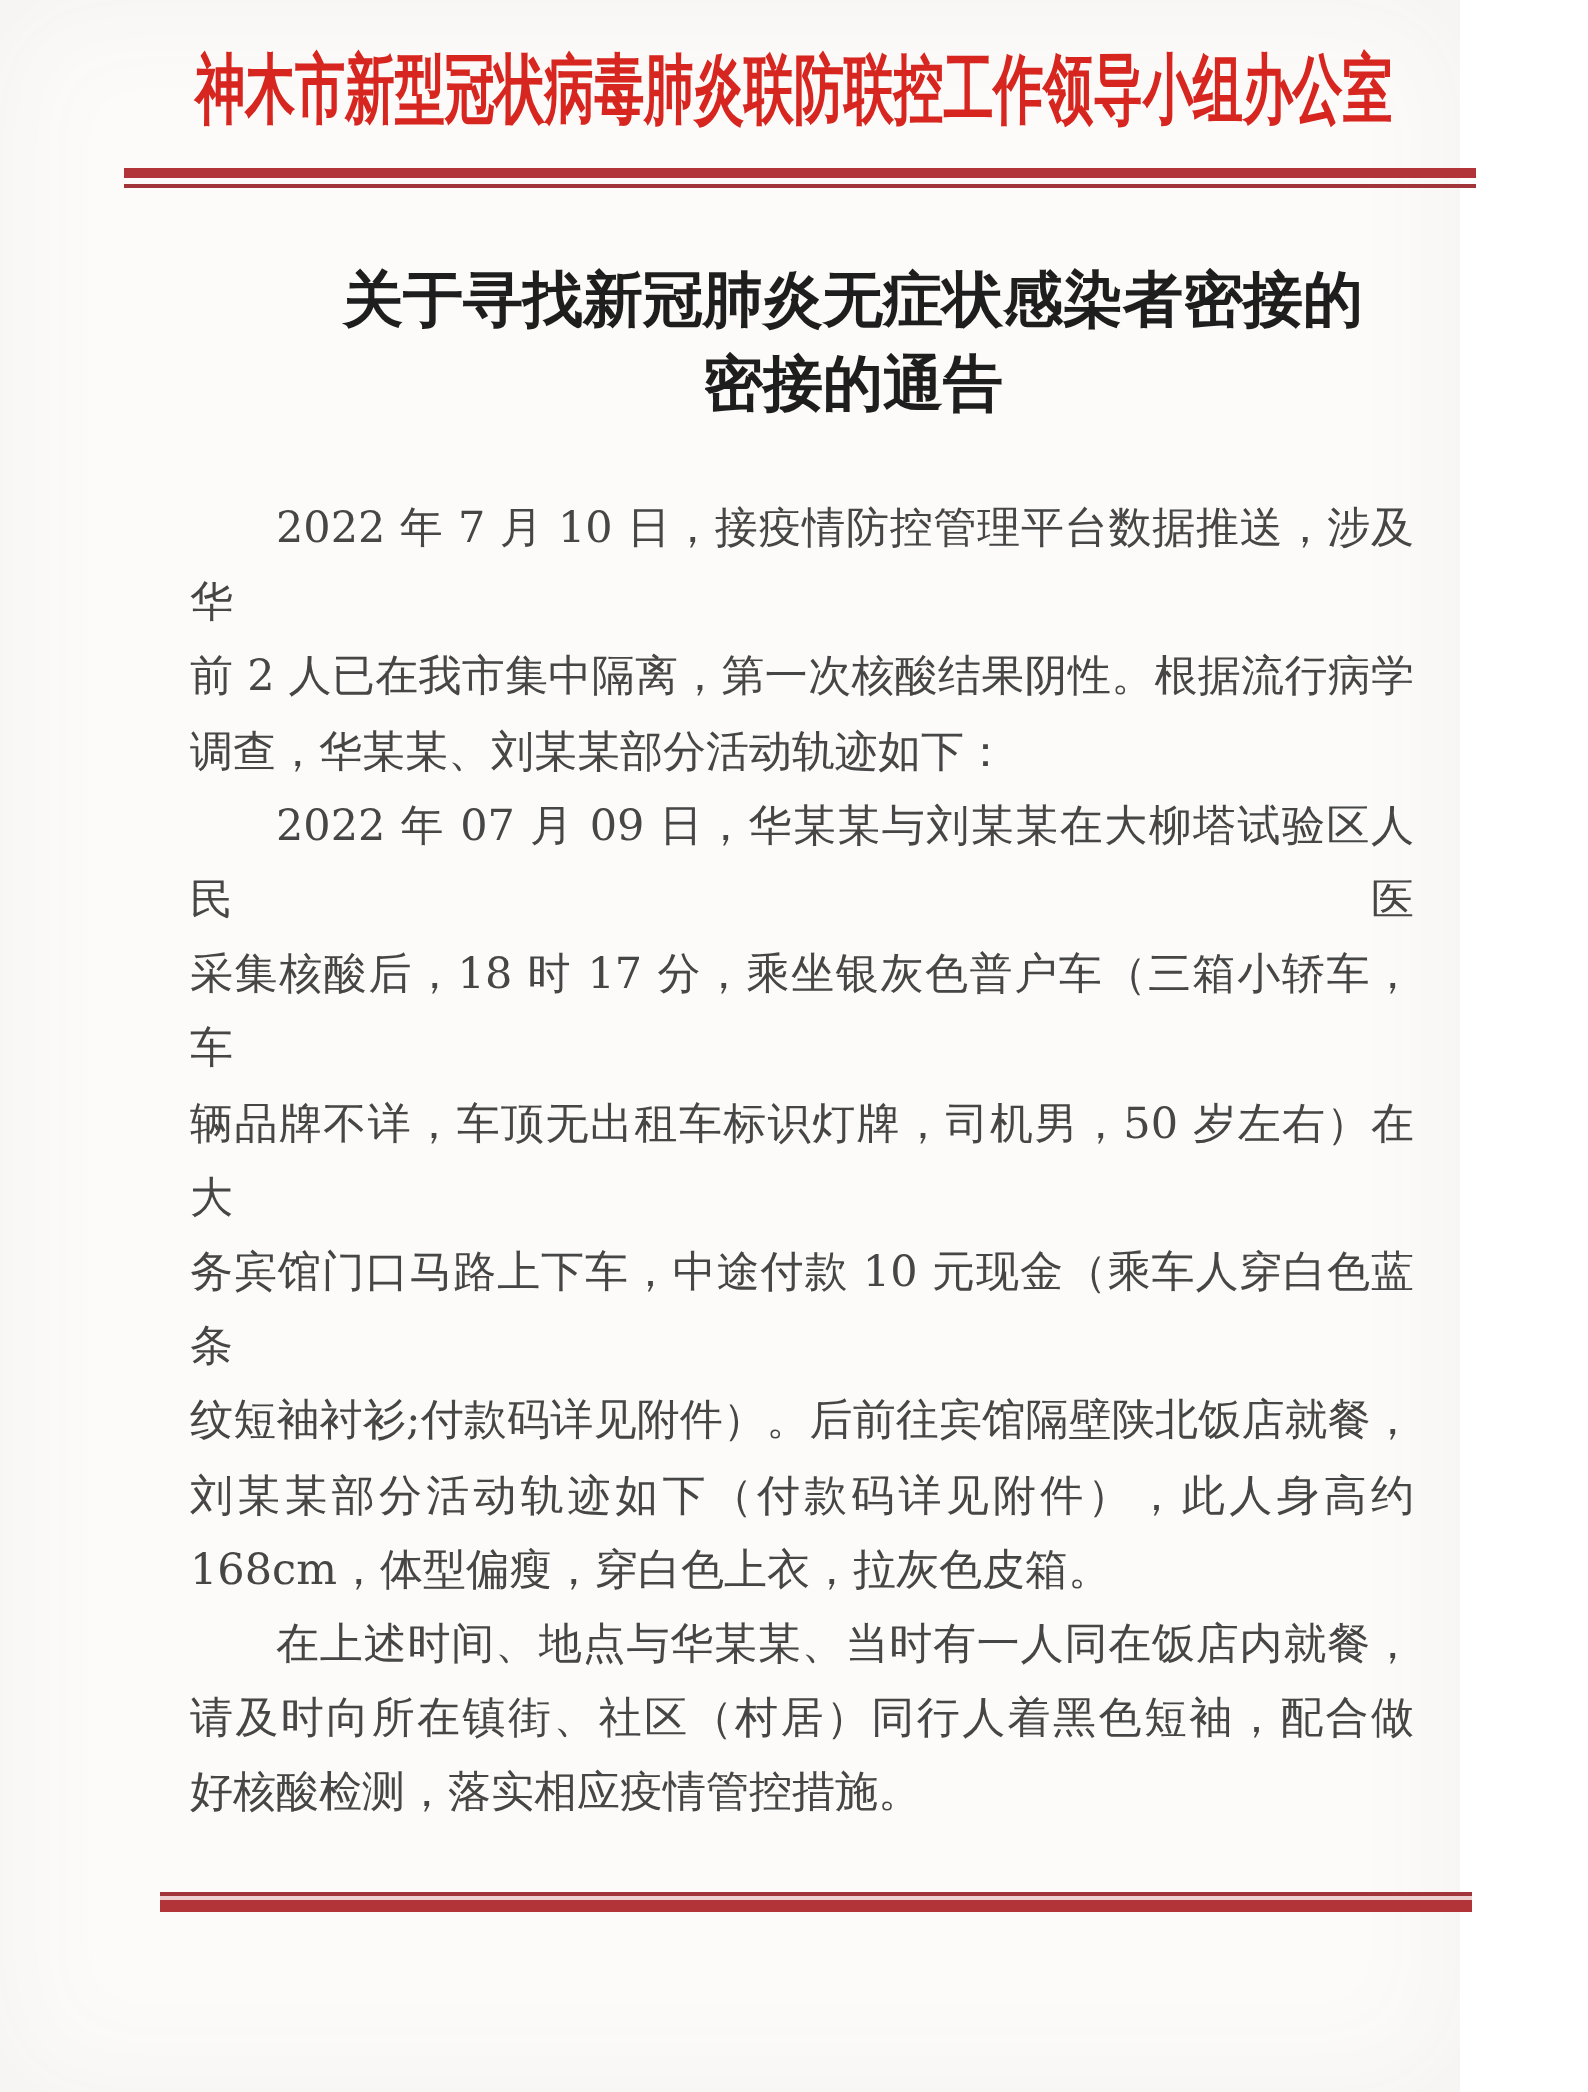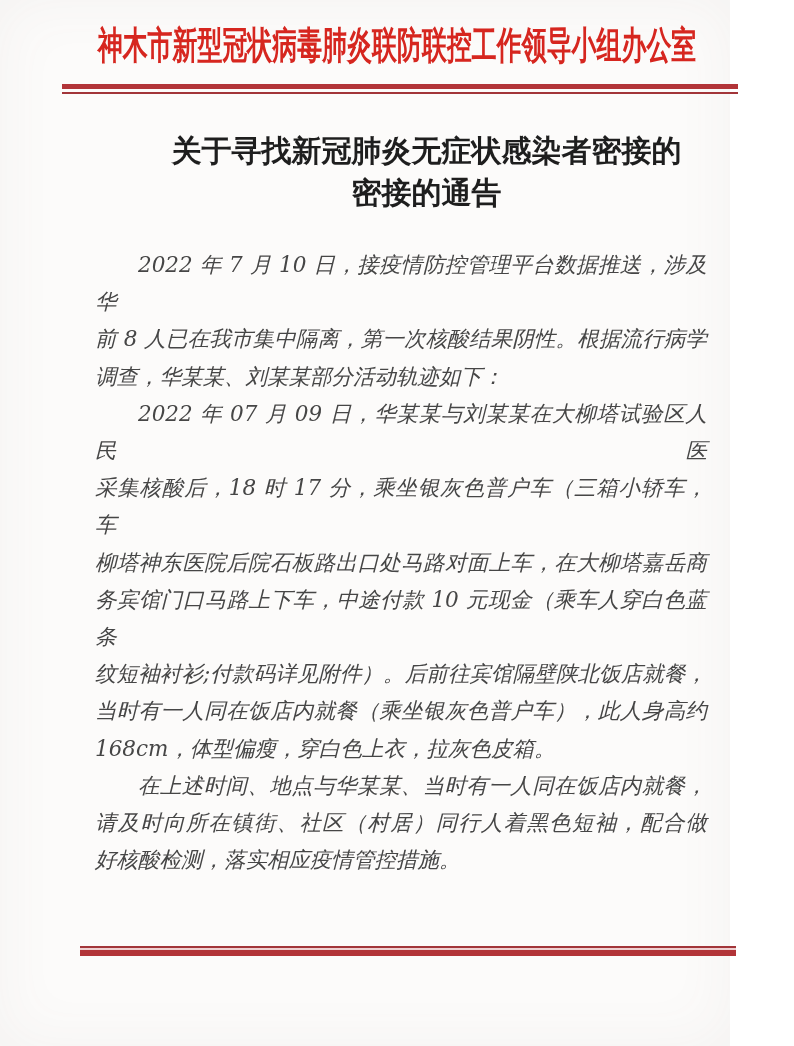--- a/index.html
+++ b/index.html
@@ -55,21 +55,21 @@
   }
 
   
   .doc-body {
     position: absolute;
     top: 246px; left: 95px; width: 612px;
     color: var(--body-ink, #464646);
     font-size: 21.5px;
     line-height: 37.2px;
   }
-  .line { white-space: normal; font-style: italic; }
+  .line { white-space: normal; }
   .line.indent { text-indent: 2em; }
   .line.full {
     text-align: justify;
     text-align-last: justify;
   }
   .line.end {
     text-align: right;
     text-align-last: left;
   }
 </style>
@@ -86,28 +86,28 @@
     <div class="bar-thin"></div>
   </div>
 
   <div class="doc-title">
     <div>关于寻找新冠肺炎无症状感染者密接的</div>
     <div>密接的通告</div>
   </div>
 
   <div class="doc-body">
     <div class="line indent full">2022 年 7 月 10 日，接疫情防控管理平台数据推送，涉及华</div>
-    <div class="line full">前 8 人已在我市集中隔离，第一次核酸结果阴性。根据流行病学</div>
+    <div class="line full">前 2 人已在我市集中隔离，第一次核酸结果阴性。根据流行病学</div>
     <div class="line end">调查，华某某、刘某某部分活动轨迹如下：</div>
     <div class="line indent full">2022 年 07 月 09 日，华某某与刘某某在大柳塔试验区人民医</div>
     <div class="line full">采集核酸后，18 时 17 分，乘坐银灰色普户车（三箱小轿车，车</div>
-    <div class="line full">柳塔神东医院后院石板路出口处马路对面上车，在大柳塔嘉岳商</div>
+    <div class="line full">辆品牌不详，车顶无出租车标识灯牌，司机男，50 岁左右）在大</div>
     <div class="line full">务宾馆门口马路上下车，中途付款 10 元现金（乘车人穿白色蓝条</div>
     <div class="line full">纹短袖衬衫;付款码详见附件）。后前往宾馆隔壁陕北饭店就餐，</div>
-    <div class="line full">当时有一人同在饭店内就餐（乘坐银灰色普户车），此人身高约</div>
+    <div class="line full">刘某某部分活动轨迹如下（付款码详见附件），此人身高约</div>
     <div class="line end">168cm，体型偏瘦，穿白色上衣，拉灰色皮箱。</div>
     <div class="line indent full">在上述时间、地点与华某某、当时有一人同在饭店内就餐，</div>
     <div class="line full">请及时向所在镇街、社区（村居）同行人着黑色短袖，配合做</div>
     <div class="line end">好核酸检测，落实相应疫情管控措施。</div>
 
   </div>
 
   <div class="rule rule-bottom">
     <div class="bar-thin"></div>
     <div class="bar-gap"></div>

